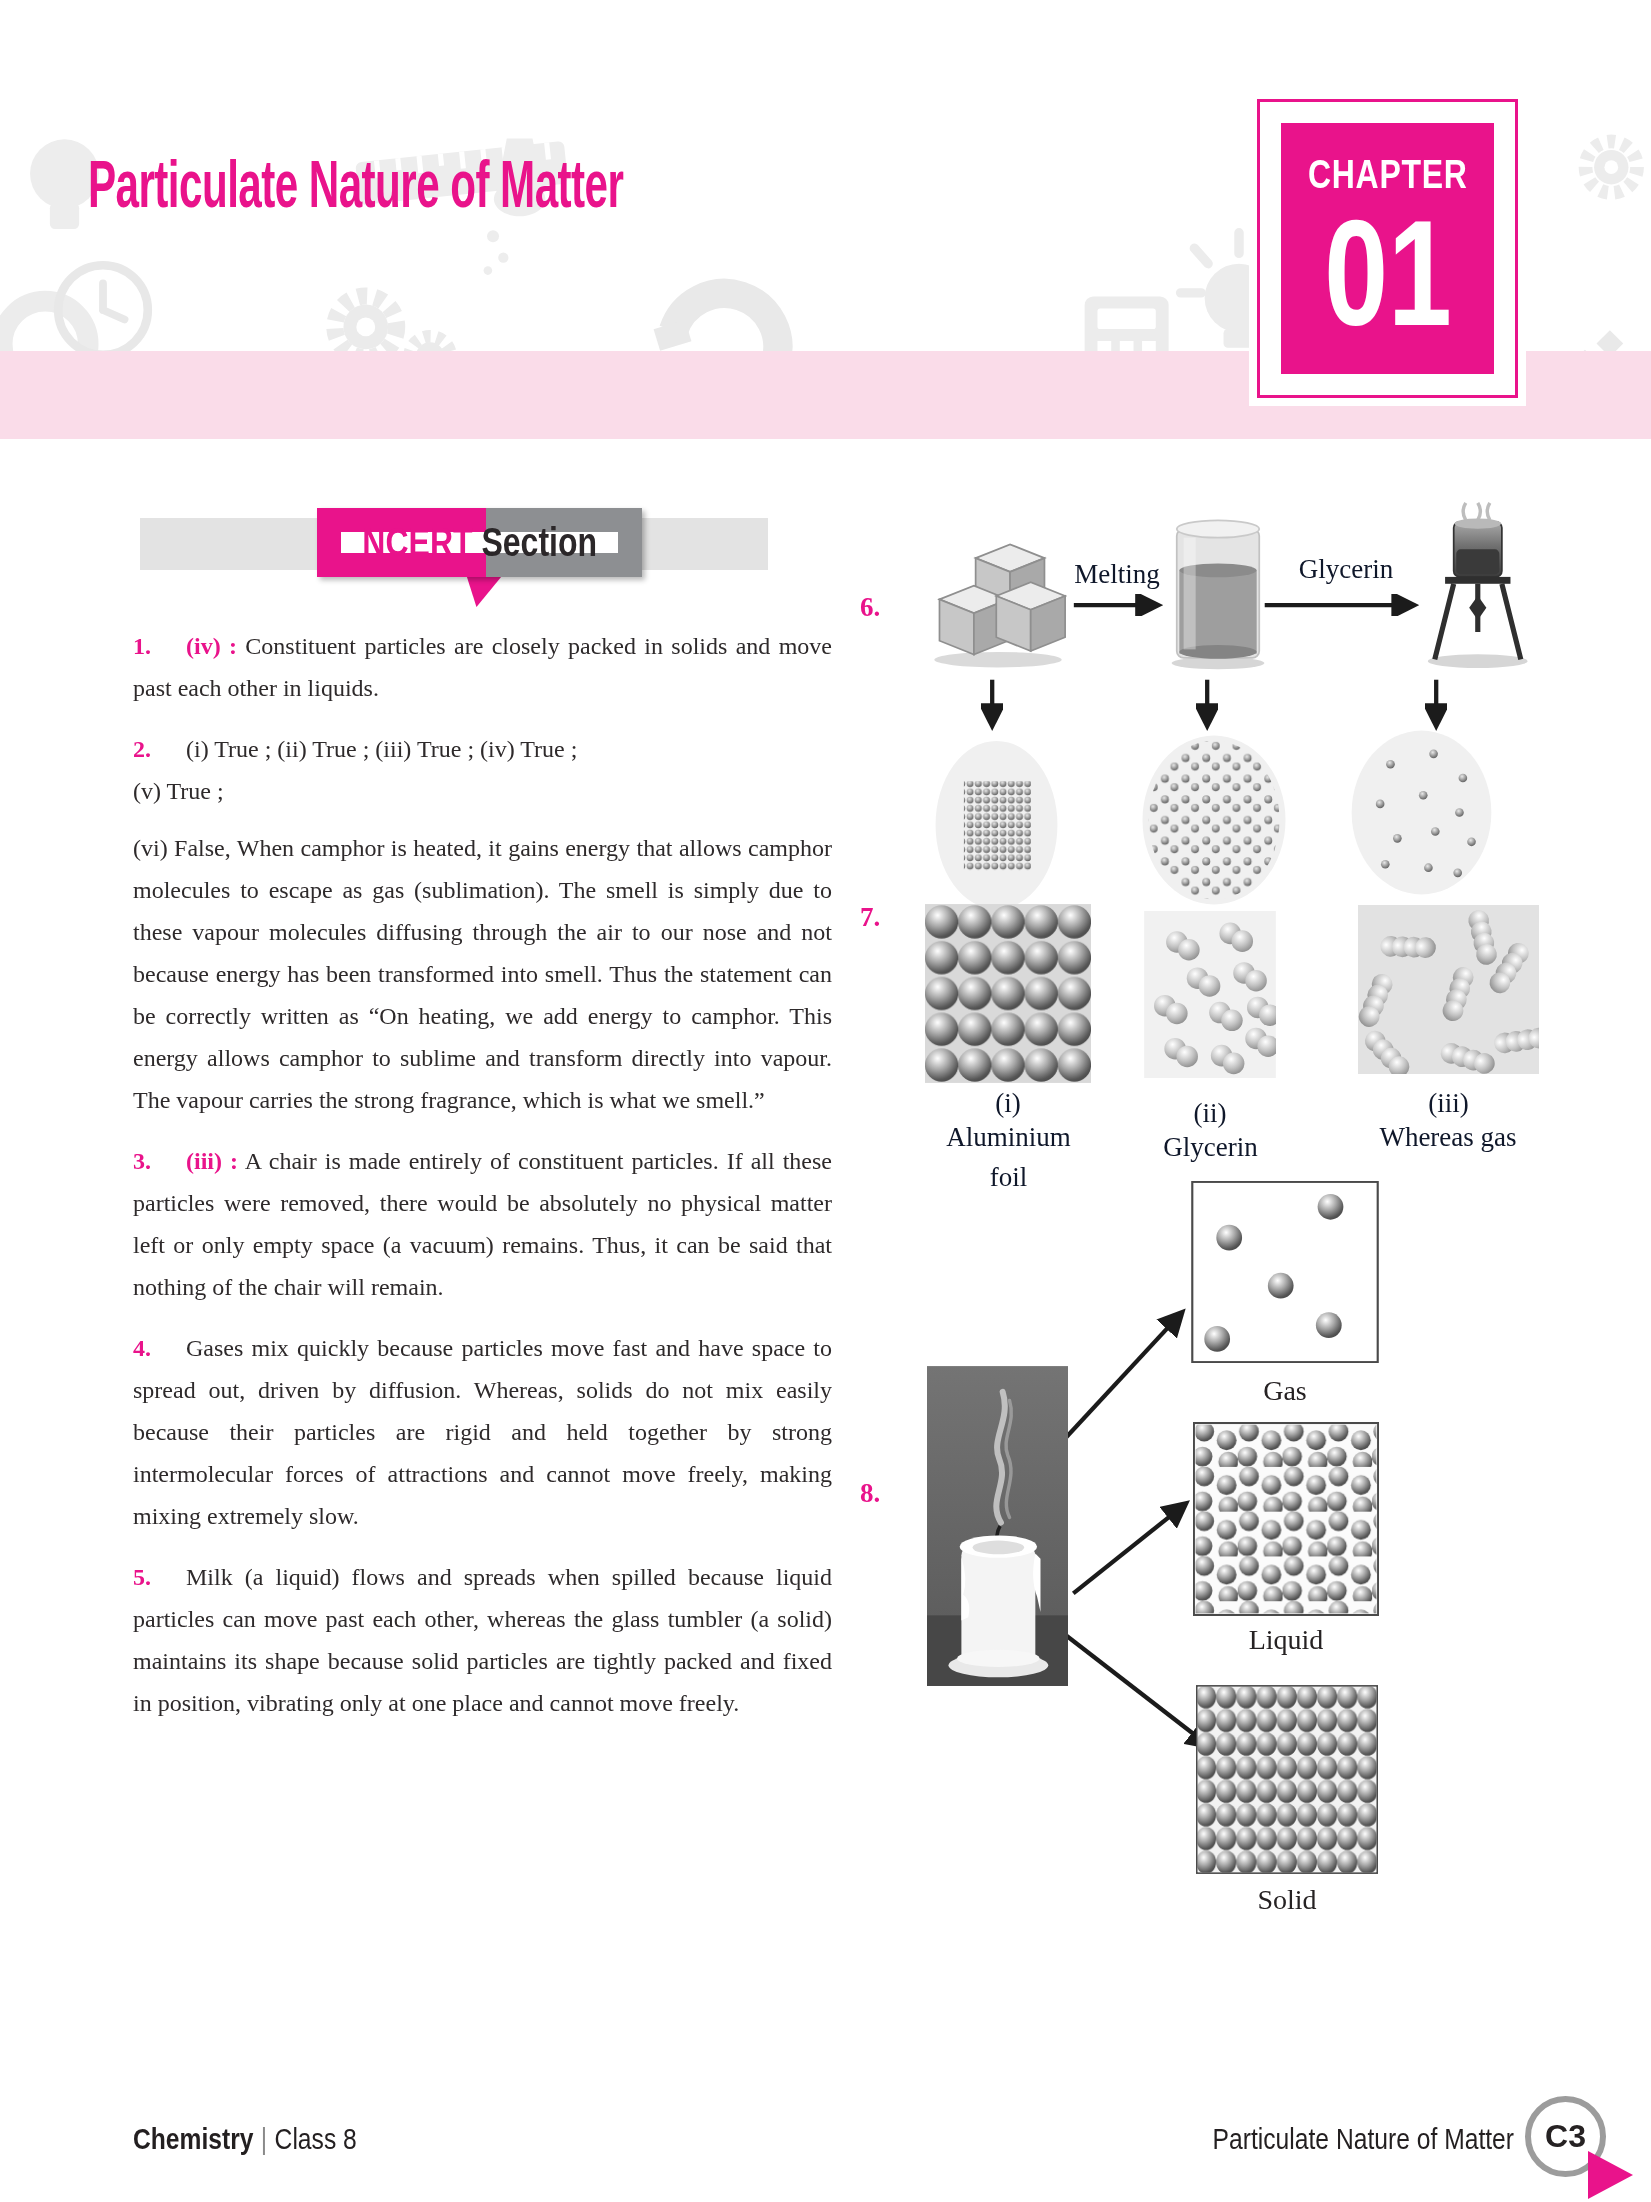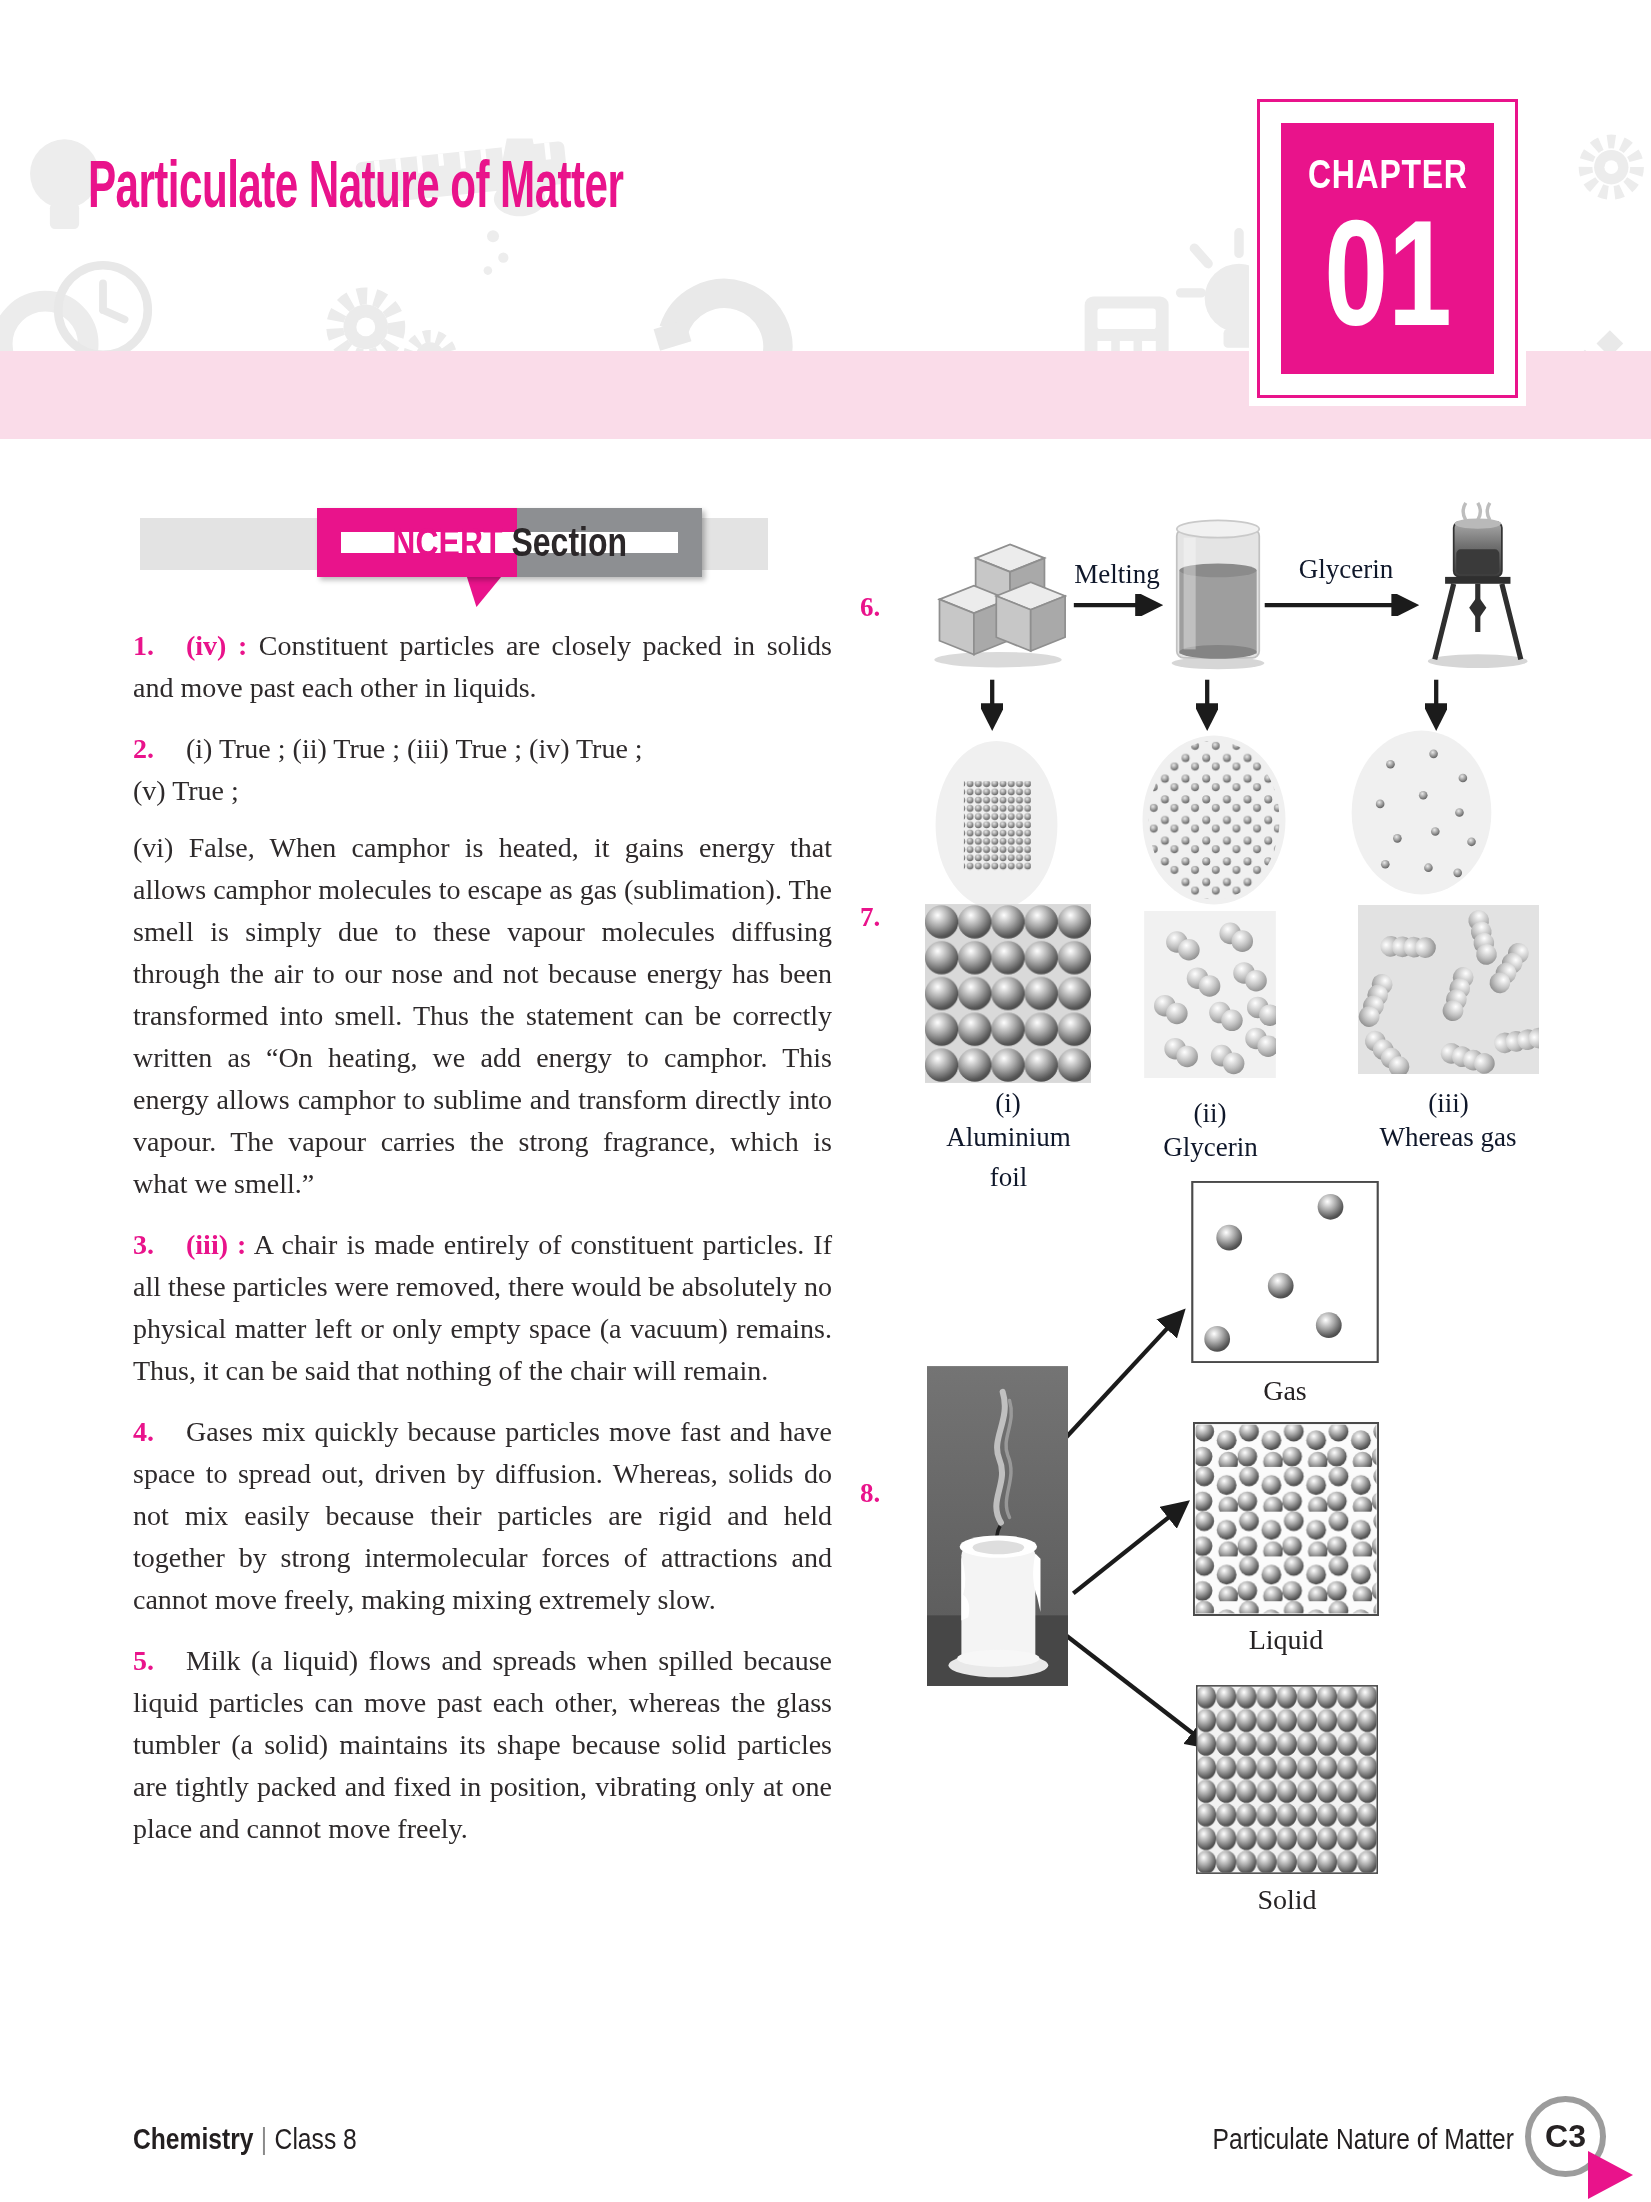--- a/index.html
+++ b/index.html
@@ -16,30 +16,30 @@
   .ch-fill{width:100%;height:100%;background:#e9138b;display:flex;flex-direction:column;align-items:center;color:#fff;}
   .ch-label{margin-top:29px;font-family:"Liberation Sans",sans-serif;font-weight:700;font-size:40px;
         transform:scaleX(.8);letter-spacing:0.9px;}
   .ch-num{font-family:"Liberation Sans",sans-serif;font-weight:700;font-size:151px;line-height:.92;
         margin-top:6.9px;transform:scaleX(.76);}
   .decor{position:absolute;}
   
   .sec-bar{position:absolute;left:140px;top:518px;width:628px;height:52px;background:#e3e3e3;}
   .sec-pointer{position:absolute;left:465px;top:571px;width:41px;height:36px;background:#e9138b;
         clip-path:polygon(0 0,100% 0,28% 100%);}
-  .sec-box{position:absolute;left:317px;top:508px;width:385px;height:69px;box-sizing:border-box;
+  .sec-box{position:absolute;left:317px;top:508px;width:325px;height:69px;box-sizing:border-box;
         background:linear-gradient(90deg,#e9138b 0 52%,#8d8f92 52% 100%);padding:24px;
         box-shadow:2.6px 3.4px 5.2px rgba(0,0,0,.28);}
   .sec-inner{width:100%;height:100%;background:#fff;display:flex;align-items:center;justify-content:center;
         font-family:"Liberation Sans",sans-serif;font-weight:700;font-size:40px;}
   .sec-inner .squeeze{transform:scaleX(.8);white-space:nowrap;}
   .sec-ncert{color:#e9138b;}
   .sec-word{color:#2b2729;}
   
-  .col-left{position:absolute;left:133px;top:625px;width:699px;font-size:28px;line-height:42px;
+  .col-left{position:absolute;left:133px;top:625px;width:699px;font-size:24px;line-height:42px;
         text-align:justify;}
   .col-left p{margin:0 0 19px 0;}
   .qnum{display:inline-block;width:53px;color:#e9138b;font-weight:700;}
   .lead{color:#e9138b;font-weight:700;}
   .a2line{display:block;text-align:left;}
   .a2para{display:block;text-align:justify;margin-top:15px;}
   .item9{position:absolute;left:860px;top:1915px;width:691px;font-size:27px;line-height:43px;
         text-align:justify;text-align-last:justify;}
   .item9 .qnum{width:52px;}
   .fig-num{position:absolute;font-size:27px;font-weight:700;color:#e9138b;}

